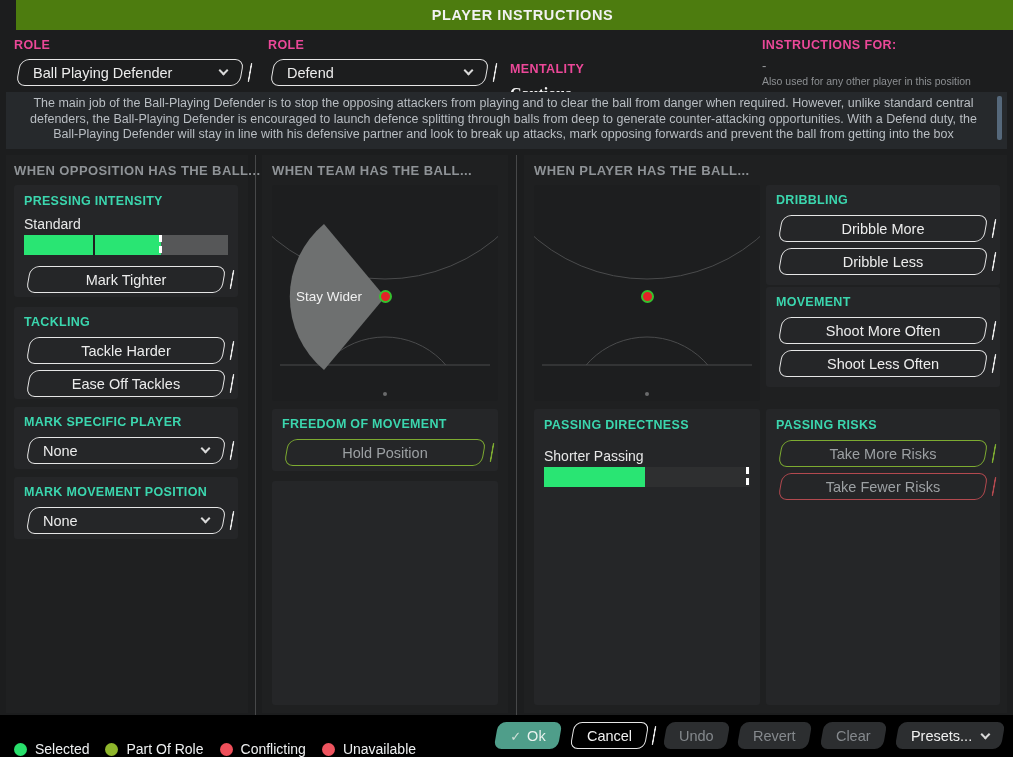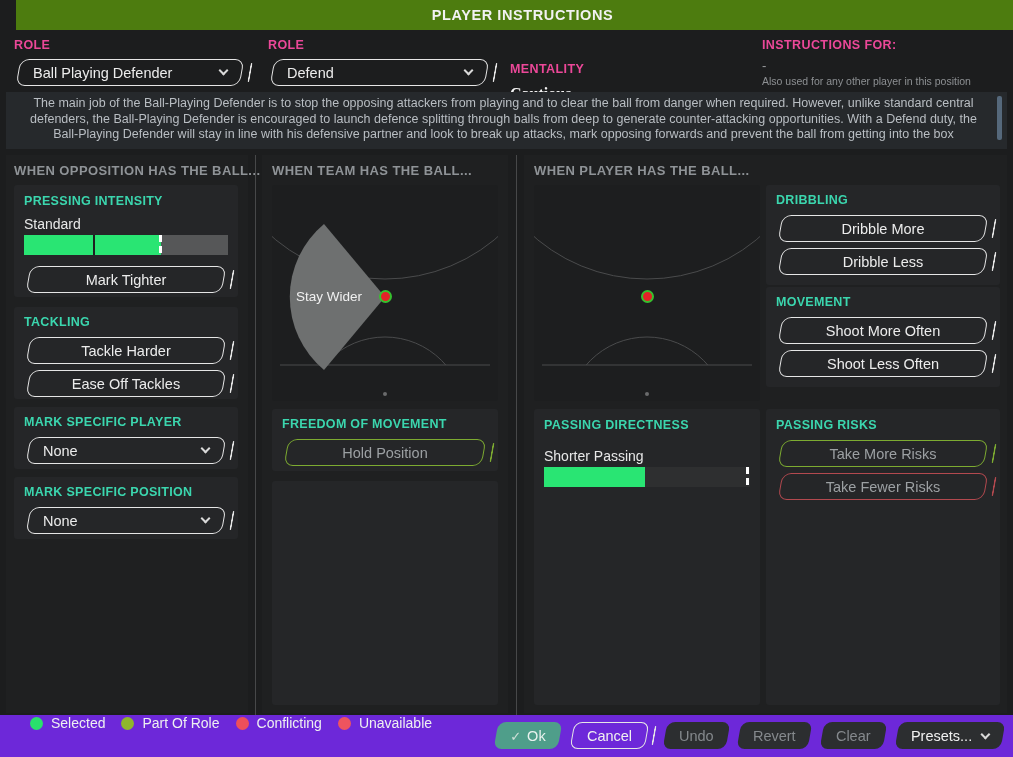--- a/index.html
+++ b/index.html
@@ -60,22 +60,22 @@
 
   
   .pitch { background:#1d1e1f; }
   .pitch svg { position:absolute; left:0; top:0; }
   .pitch-label { position:absolute; color:#f0f0f0; font-size:13.5px; }
   .pdot { position:absolute; width:13px; height:13px; border-radius:50%; background:#e32227; border:2.5px solid #36c12e; }
   .pageind { position:absolute; left:50%; bottom:5px; width:4px; height:4px; margin-left:-2px;
     border-radius:50%; background:#6a6b6c; }
 
   
-  .bottombar { position:absolute; left:0; top:715px; width:1013px; height:42px; background:#6d28d9;
-    display:flex; align-items:flex-start;padding-left:16px; }
+  .bottombar { position:absolute; left:0; top:715px; width:1013px; height:42px; background:#000000;
+    display:flex; align-items:flex-end; }
   .legend { display:flex; align-items:center; gap:16px; margin-left:14px; }
   .legend .item { display:flex; align-items:center; gap:8px; }
   .legend .dot { width:13px; height:13px; border-radius:50%; }
   .legend .lab { color:#eef0f1; font-size:14px; }
 
   .actions { position:absolute; right:10px; top:722px; display:flex; align-items:center; gap:12px; }
   .act { position:relative; height:27px; transform:skewX(-10deg); border-radius:8px;
     display:flex; align-items:center; justify-content:center; cursor:pointer; }
   .act .inner { transform:skewX(10deg); display:flex; align-items:center; justify-content:center;
     gap:6px; font-size:14.5px; width:100%; padding:0 14px; white-space:nowrap; }
@@ -160,21 +160,21 @@
     <div class="seclabel">MARK SPECIFIC PLAYER</div>
     <div class="fmshell dd" style="width:196px; margin:8px 0 0 4px;">
       <div class="inner">
           <span>None</span>
           <span class="chev"></span>
         </div>
     </div>
   </div>
 
   <div class="card" style="left:14px; top:477px; width:224px; height:62px; padding:8px 10px;">
-    <div class="seclabel">MARK SPECIFIC POSITION</div>
+    <div class="seclabel">MARK MOVEMENT POSITION</div>
     <div class="fmshell dd" style="width:196px; margin:8px 0 0 4px;">
       <div class="inner">
           <span>None</span>
           <span class="chev"></span>
         </div>
     </div>
   </div>
 
   <div class="vdiv" style="left:255px;"></div>
 

